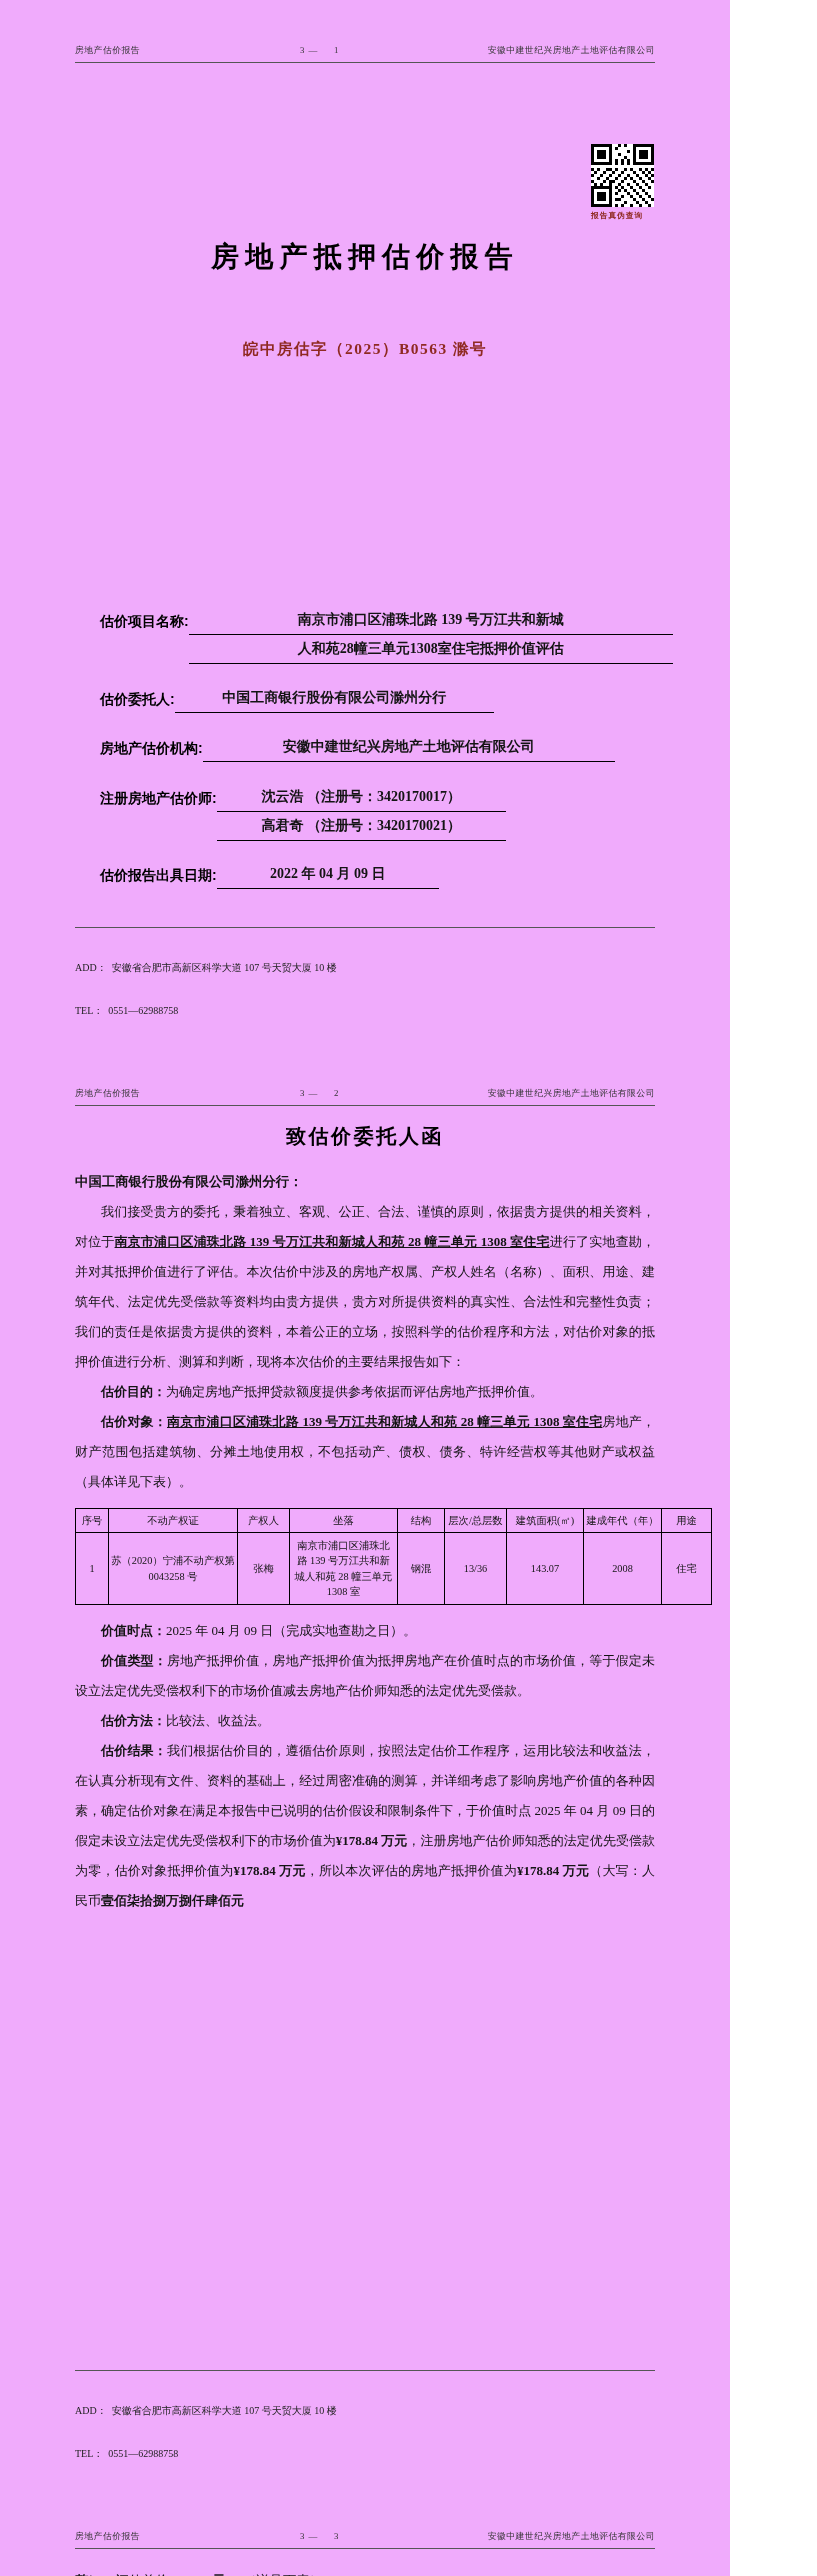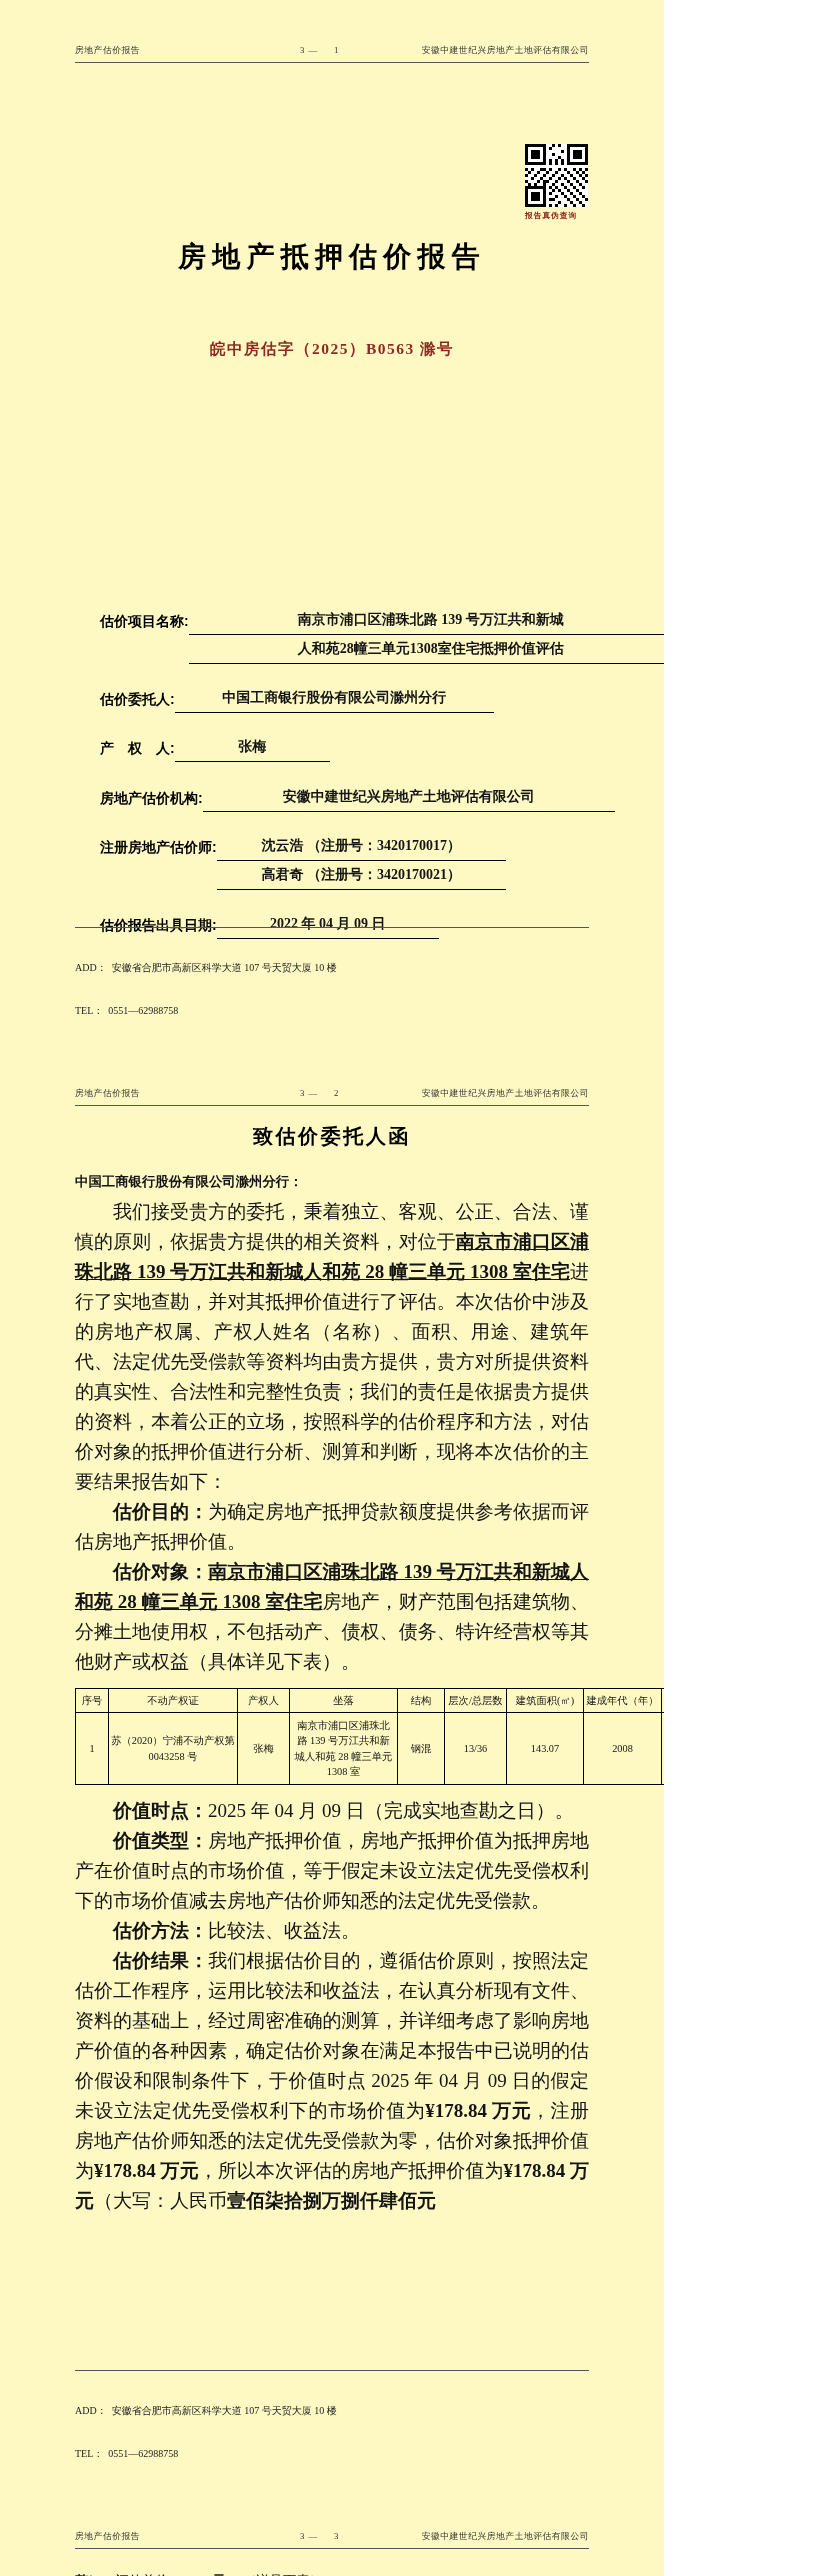--- a/index.html
+++ b/index.html
@@ -2,21 +2,21 @@
 <html style="font-size:8.2px"><head>
 <meta charset="utf-8">
 <style>
   * { margin:0; padding:0; box-sizing:border-box; }
   html, body { background:#ffffff; }
   body {
     width:818px; height:3300px; overflow:hidden;
     font-family:"Liberation Serif","DejaVu Serif",serif;
     color:#141414;
   }
-  .page { position:relative; width:664px; overflow:hidden; background:#fef9c3; }
+  .page { position:relative; width:730px; overflow:hidden; background:#f0abfc; }
   .page-1 { height:1061px; }
   .page-2 { height:1443px; }
   .page-3 { height:796px; }
 
   
   .page-header {
     position:absolute; left:75px; right:75px; top:45px;
     display:flex; align-items:baseline;
     font-size:8.8px; color:#333; letter-spacing:0.5px;
     border-bottom:0.5px solid #555; padding-bottom:4.6px;
@@ -58,21 +58,21 @@
   .w940{min-width:484px} .w690{min-width:355px} .w620{min-width:319px}
   .w300{min-width:155px} .w800{min-width:412px} .w560{min-width:289px} .w430{min-width:222px}
 
   
   .content { padding:62px 75px 0 75px; }
   .letter-title {
     text-align:center; font-family:"Liberation Sans","DejaVu Sans",sans-serif;
     font-size:20px; font-weight:bold; letter-spacing:2.6px; color:#000;
   }
   .salutation { margin-top:15.5px; font-size:13.4px; font-weight:bold; line-height:31px; }
-  .para { font-size:19px; line-height:30px; text-indent:2em; text-align:justify; }
+  .para { font-size:13px; line-height:30px; text-indent:2em; text-align:justify; }
   .plabel { font-weight:bold; font-family:"Liberation Sans","DejaVu Sans",sans-serif; }
   .cont-line { font-size:13.4px; line-height:30px; }
 
   
   table { width:100%; border-collapse:collapse; table-layout:fixed; }
   .info-table { margin:11.3px 0; font-size:10.3px; }
   .info-table th, .info-table td {
     border:0.5px solid #000; text-align:center; vertical-align:middle;
     padding:4.1px 2.1px; font-weight:normal; line-height:15.5px; word-break:break-all;
   }
@@ -113,26 +113,20 @@
       <span class="flabel">估价项目名称:</span>
       <span class="fvals">
         <span class="fvalue w940">南京市浦口区浦珠北路 139 号万江共和新城</span>
         <span class="fvalue w690">人和苑28幢三单元1308室住宅抵押价值评估</span>
       </span>
     </div>
     <div class="field">
       <span class="flabel">估价委托人:</span>
       <span class="fvals">
           <span class="fvalue w620">中国工商银行股份有限公司滁州分行</span>
-        </span>
-    </div>
-    <div class="field">
-      <span class="flabel">产　权　人:</span>
-      <span class="fvals">
-          <span class="fvalue w300">张梅</span>
         </span>
     </div>
     <div class="field">
       <span class="flabel">房地产估价机构:</span>
       <span class="fvals">
           <span class="fvalue w800">安徽中建世纪兴房地产土地评估有限公司</span>
         </span>
     </div>
     <div class="field">
       <span class="flabel">注册房地产估价师:</span>

